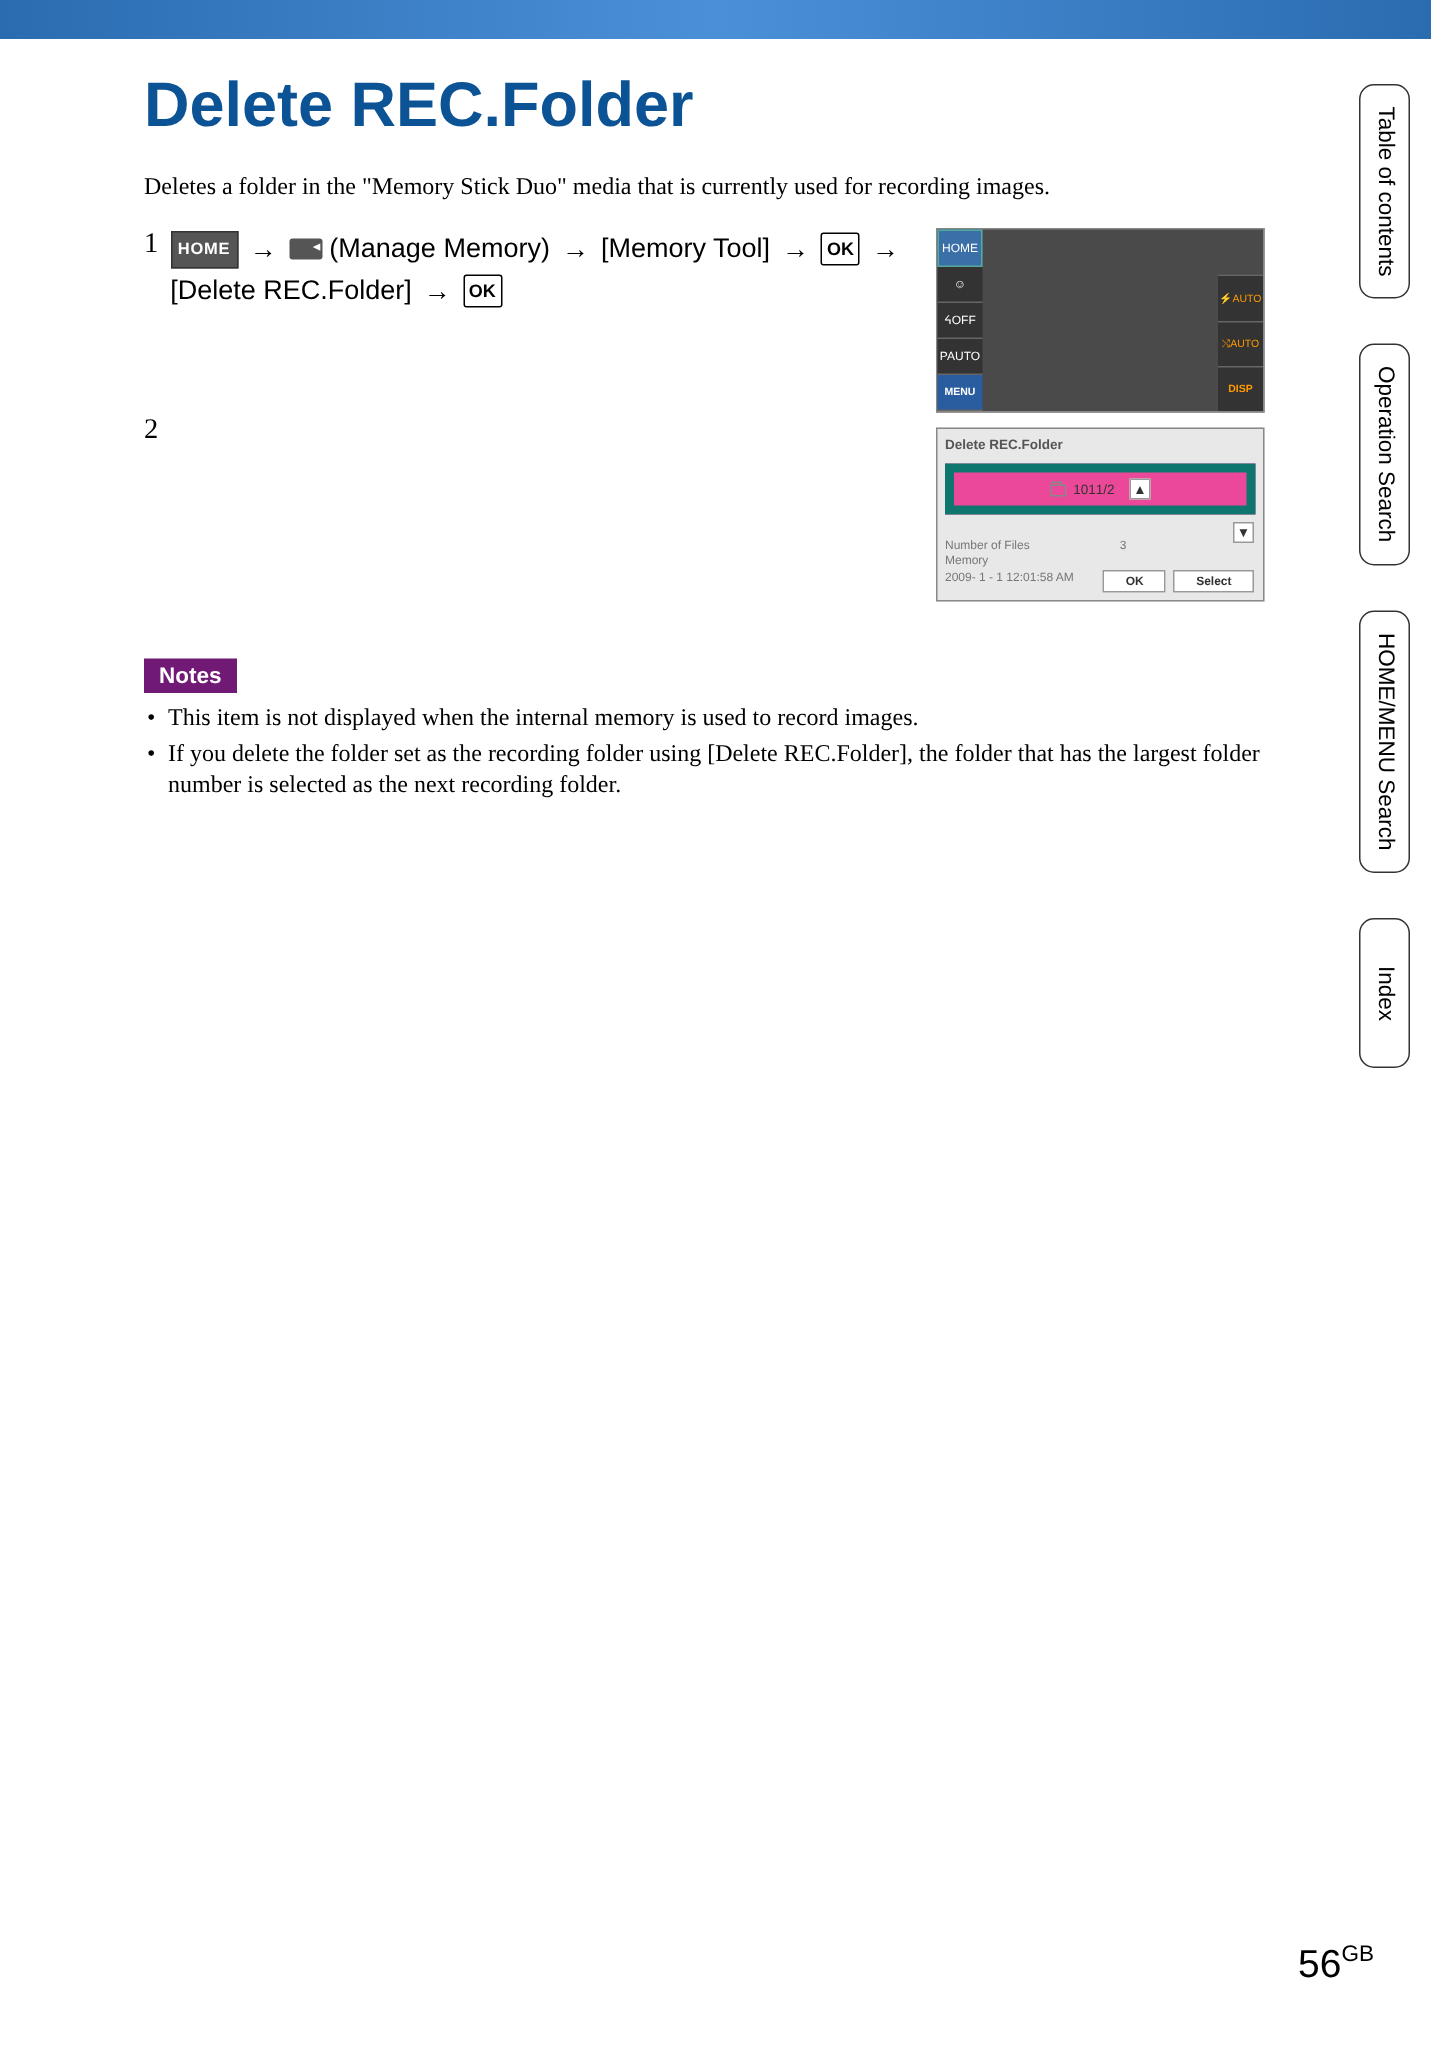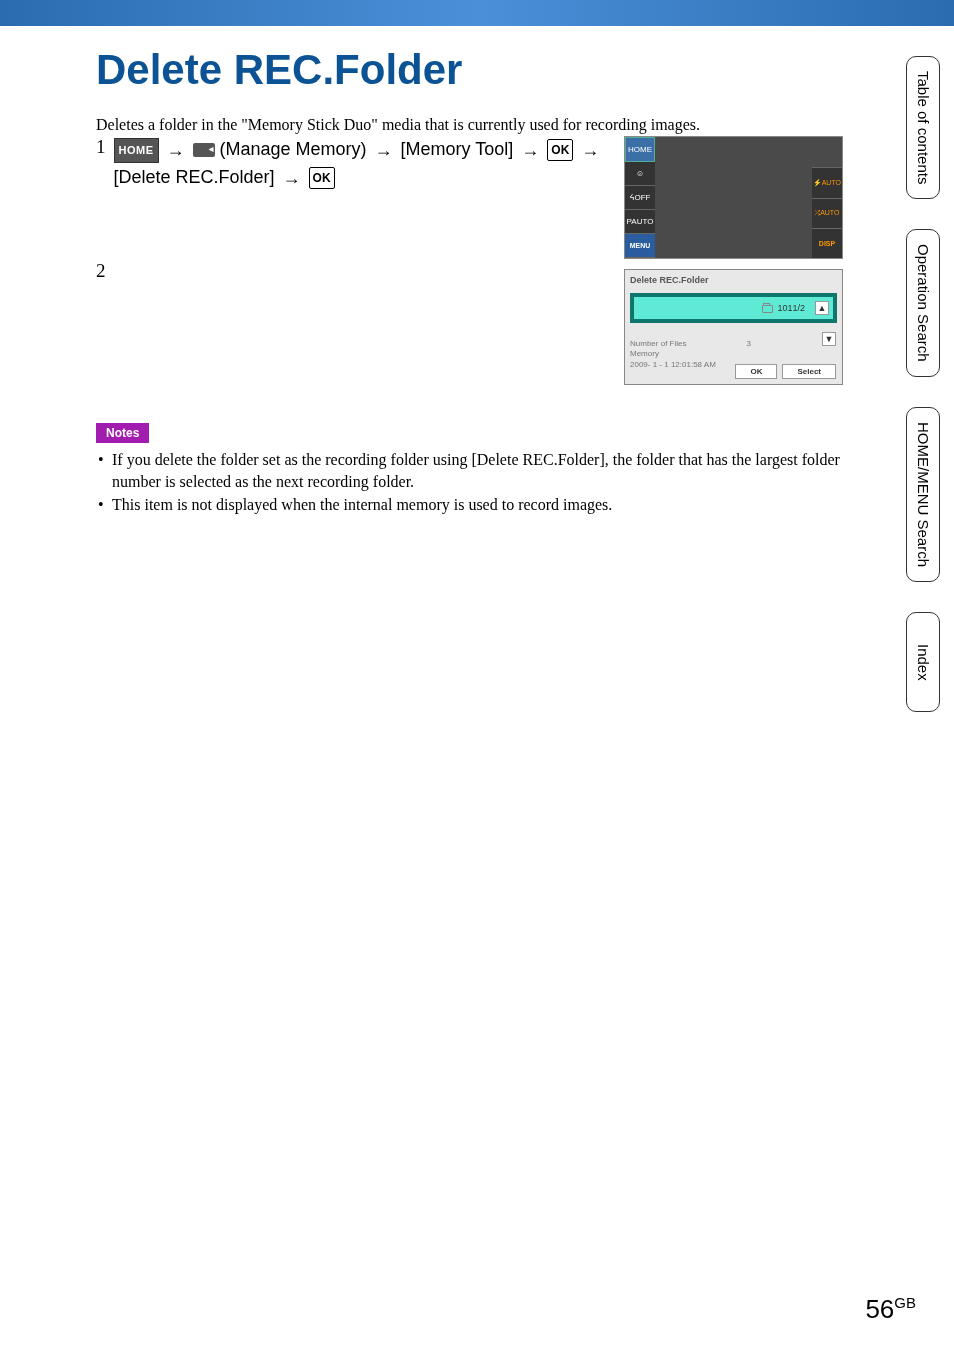--- a/index.html
+++ b/index.html
@@ -25,21 +25,21 @@
     .page-title {
       color: #0b5394;
       font-size: 42px;
       font-weight: bold;
       margin-bottom: 22px;
       margin-top: 10px;
     }
     .intro-text {
       font-size: 16px;
       font-family: 'Times New Roman', serif;
-      margin-bottom: 2px;
+      margin-bottom: 18px;
     }
     .steps-area {
       display: flex;
       gap: 18px;
     }
     .steps-left {
       flex: 1;
     }
     .step {
       display: flex;
@@ -168,25 +168,25 @@
       font-size: 9px;
       color: #333;
       position: relative;
     }
     .s2-title {
       font-weight: bold;
       color: #555;
       margin-bottom: 8px;
     }
     .s2-folder-row {
-      background: #5eead4;
+      background: #ec4899;
       padding: 4px;
-      border: 4px solid #0f766e;
-      display: flex;
-      justify-content: flex-end;
+      border: 6px solid #0f766e;
+      display: flex;
+      justify-content: center;
       align-items: center;
       margin-top: 4px;
     }
     .s2-info {
       color: #777;
       font-size: 8px;
       margin-top: 16px;
       line-height: 1.3;
     }
     .s2-buttons {
@@ -216,25 +216,25 @@
     .s2-arrow-down {
       position: absolute;
       right: 6px;
       top: 62px;
     }
     .notes-section {
       margin-top: 38px;
     }
     .notes-label {
       display: inline-block;
-      background: #a21caf;
+      background: #701a75;
       color: #fff;
       font-weight: bold;
       padding: 3px 10px;
-      font-size: 12px;
+      font-size: 15px;
       margin-bottom: 6px;
     }
     .notes-list {
       list-style: none;
       font-family: 'Times New Roman', serif;
       font-size: 16px;
       line-height: 1.35;
     }
     .notes-list li {
       position: relative;
@@ -381,22 +381,22 @@
           <div class="s2-btn">Select</div>
         </div>
       </div>
 
     </div>
   </div>
 
   <div class="notes-section">
     <div class="notes-label">Notes</div>
     <ul class="notes-list">
+      <li>This item is not displayed when the internal memory is used to record images.</li>
       <li>If you delete the folder set as the recording folder using [Delete REC.Folder], the folder that has the largest folder number is selected as the next recording folder.</li>
-      <li>This item is not displayed when the internal memory is used to record images.</li>
     </ul>
   </div>
 
 </div>
 
 <div class="side-tabs">
   <a class="side-tab">Table of contents</a>
   <a class="side-tab">Operation Search</a>
   <a class="side-tab">HOME/MENU Search</a>
   <a class="side-tab">Index</a>

